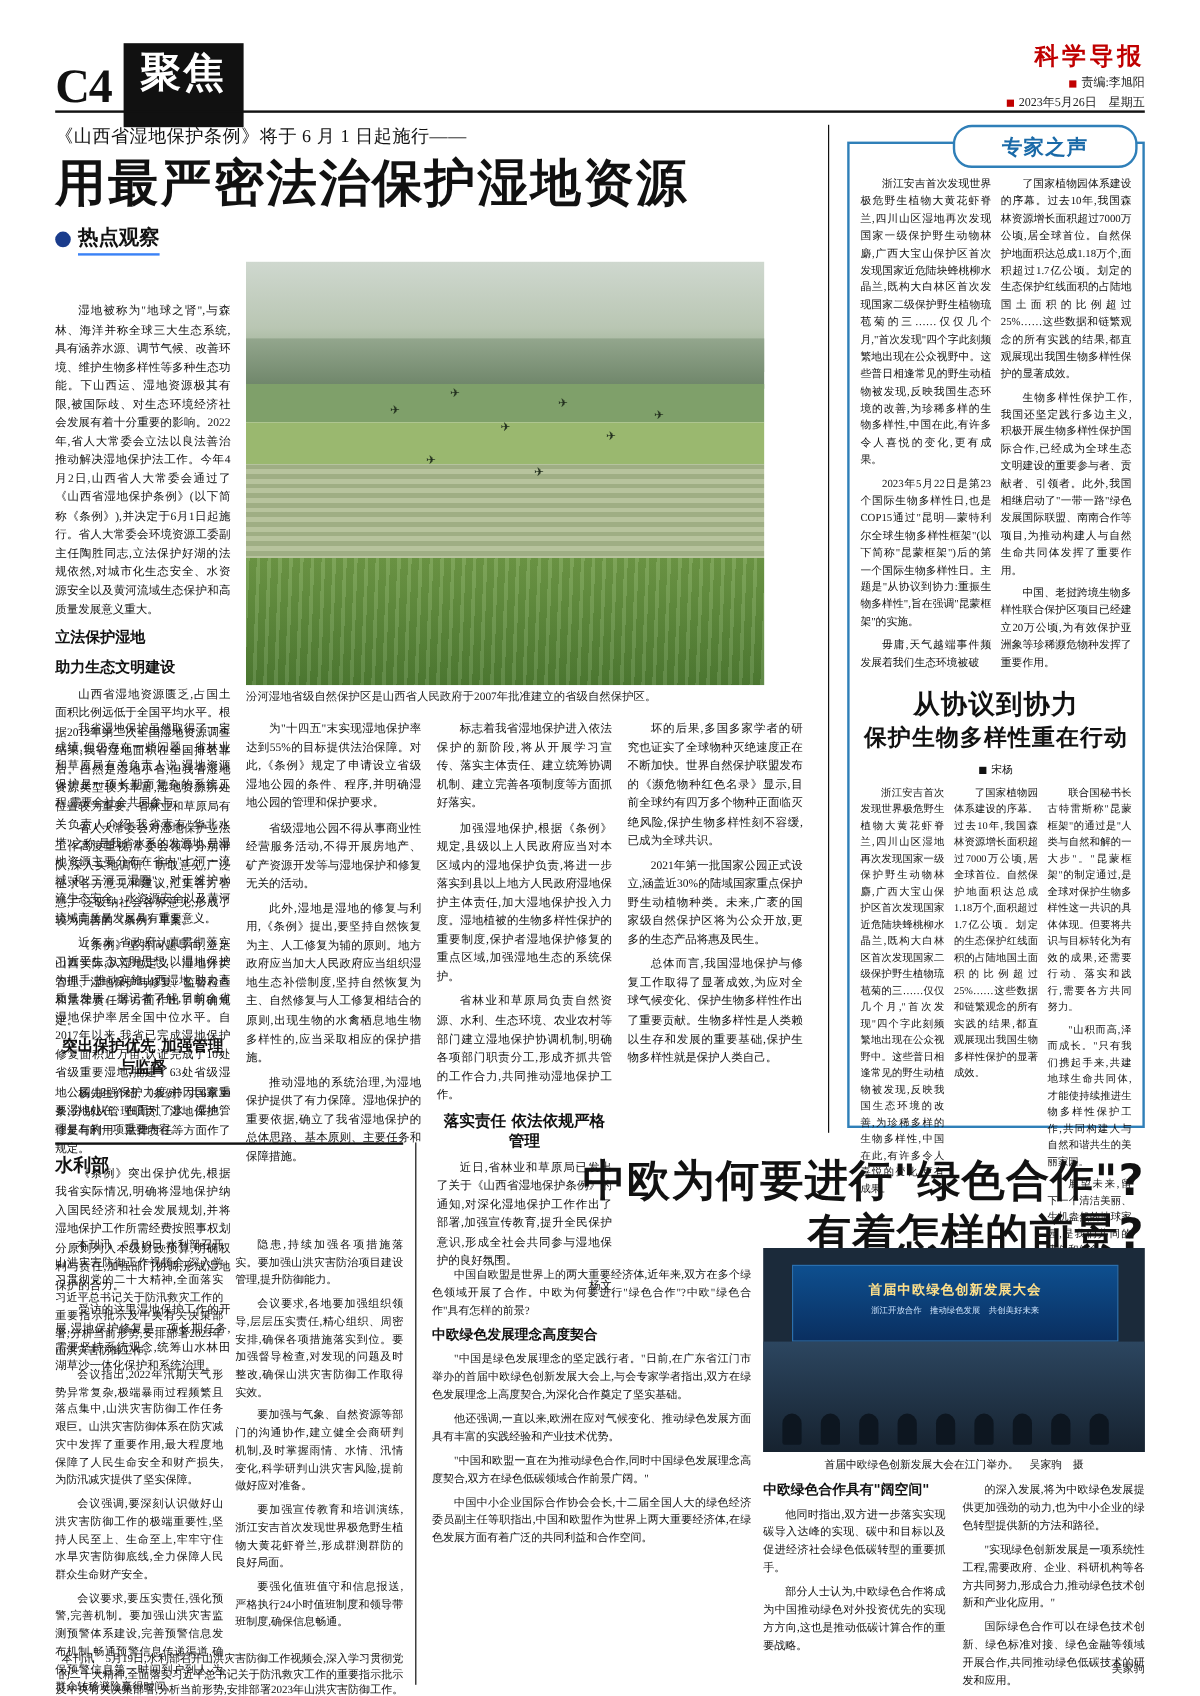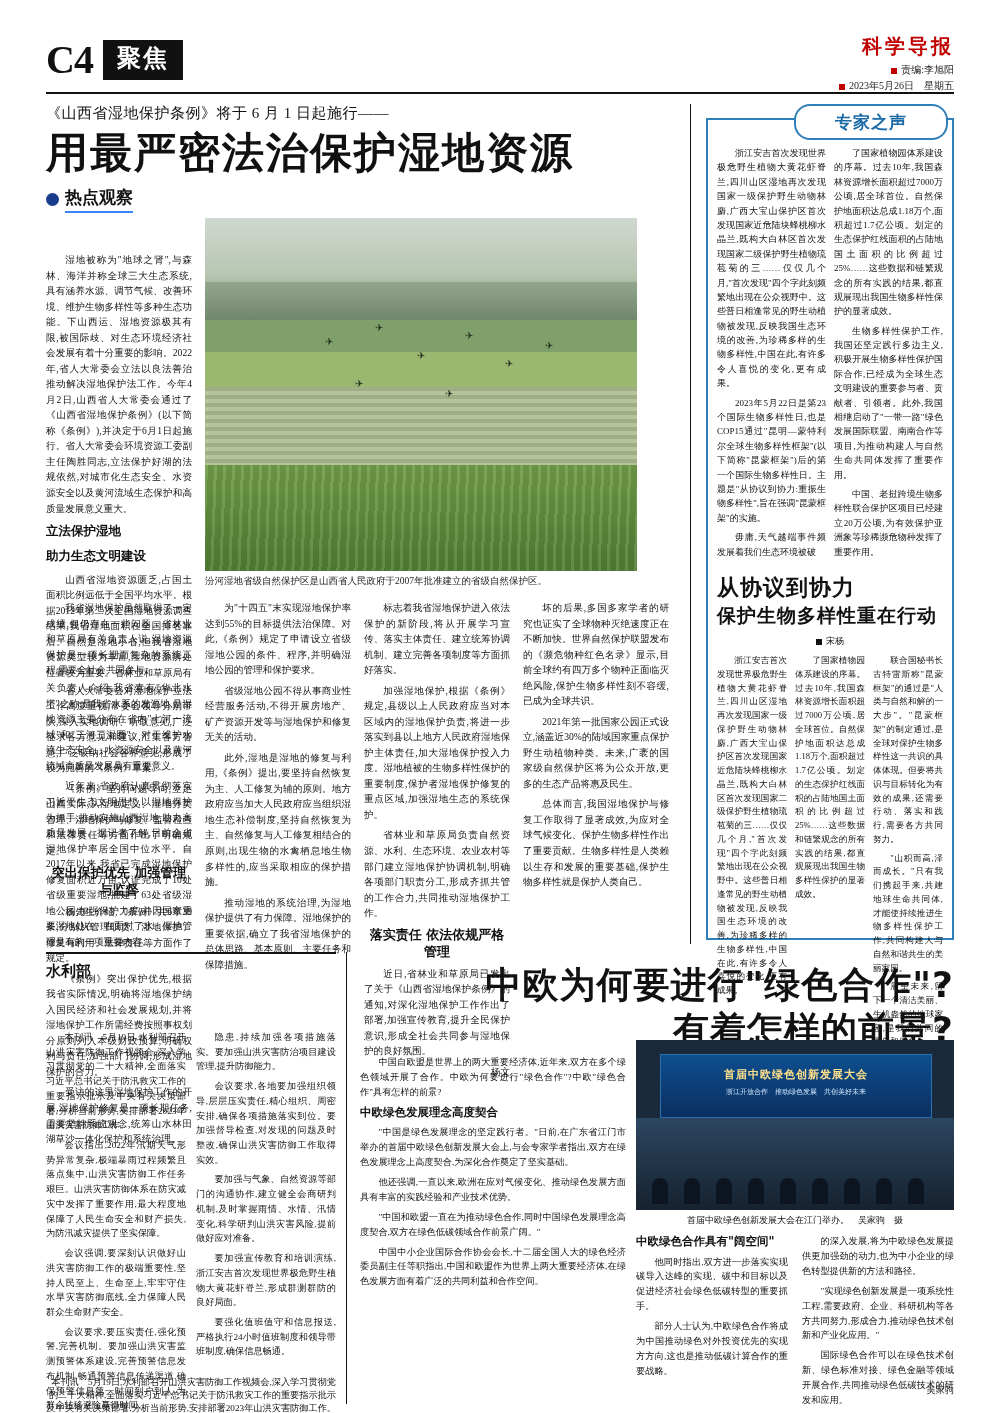--- a/index.html
+++ b/index.html
@@ -9,21 +9,21 @@
     color:#111;
     position:relative;
     overflow:hidden;
   }
   .page{position:relative;width:1000px;height:1208px;padding:0;box-sizing:border-box;}
 
   
   .masthead{position:absolute;left:46px;top:36px;width:908px;height:52px;}
   .mast-left{display:flex;align-items:center;gap:10px;}
   .pageno{font-family:"Liberation Serif",serif;font-size:40px;font-weight:bold;letter-spacing:-1px;}
-  .section-box{background:#111;color:#fff;font-size:24px;font-weight:bold;padding:2px 14px 6px 14px;font-family:"DejaVu Sans",sans-serif;letter-spacing:2px;}
+  .section-box{background:#111;color:#fff;font-size:34px;font-weight:bold;padding:2px 14px 22px 14px;font-family:"DejaVu Sans",sans-serif;letter-spacing:2px;}
   .mast-right{position:absolute;right:0;top:0;text-align:right;}
   .paper-name{font-family:"DejaVu Serif",serif;font-size:20px;font-weight:bold;color:#c00000;letter-spacing:3px;line-height:1;}
   .mast-meta{font-size:10px;color:#222;margin-top:6px;line-height:1.6;}
   .mast-meta .sq{display:inline-block;width:6px;height:6px;background:#c00000;margin-right:4px;vertical-align:middle;}
   .hr-top{position:absolute;left:46px;top:92px;width:908px;border-top:2px solid #111;}
 
   
   .lead-wrap{position:absolute;left:46px;top:104px;width:636px;}
   .kicker{font-size:15px;letter-spacing:.5px;margin-bottom:6px;}
   .headline{font-family:"DejaVu Sans",sans-serif;font-weight:bold;font-size:42px;letter-spacing:2px;line-height:1.12;margin:2px 0 10px 0;}
@@ -68,21 +68,21 @@
 
   
   .expert{position:absolute;left:706px;top:118px;width:248px;height:822px;border:2px solid #2f7fb8;box-sizing:border-box;padding:10px 9px;}
   .expert-badge{position:absolute;right:8px;top:-16px;width:150px;height:34px;}
   .badge-pill{width:150px;height:32px;border:2px solid #2f7fb8;border-radius:16px;background:#fff;
     display:flex;align-items:center;justify-content:center;font-family:"DejaVu Sans",sans-serif;
     font-weight:bold;font-size:17px;color:#1a6aa8;letter-spacing:1px;}
   .ex-cols{display:flex;gap:8px;font-size:9px;line-height:1.6;text-align:justify;}
   .ex-cols>div{flex:1;}
   .ex-cols p{margin:0 0 5px 0;text-indent:2em;}
-  .ex-title{font-family:"DejaVu Sans",sans-serif;font-weight:bold;text-align:left;line-height:1.3;margin:10px 0 8px 0;}
+  .ex-title{font-family:"DejaVu Sans",sans-serif;font-weight:bold;text-align:center;line-height:1.3;margin:10px 0 8px 0;}
   .ex-title .l1{font-size:22px;letter-spacing:1px;}
   .ex-title .l2{font-size:19px;letter-spacing:1px;}
   .ex-byline{font-size:9px;text-align:center;margin-bottom:6px;}
   .ex-byline .sq{display:inline-block;width:6px;height:6px;background:#111;margin-right:4px;vertical-align:middle;}
   .ex-cols3{display:flex;gap:8px;font-size:8.6px;line-height:1.6;text-align:justify;}
   .ex-cols3>div{flex:1;}
   .ex-cols3 p{margin:0 0 5px 0;text-indent:2em;}
 
   
   .hr-mid{position:absolute;left:46px;top:952px;width:290px;border-top:2px solid #111;}

